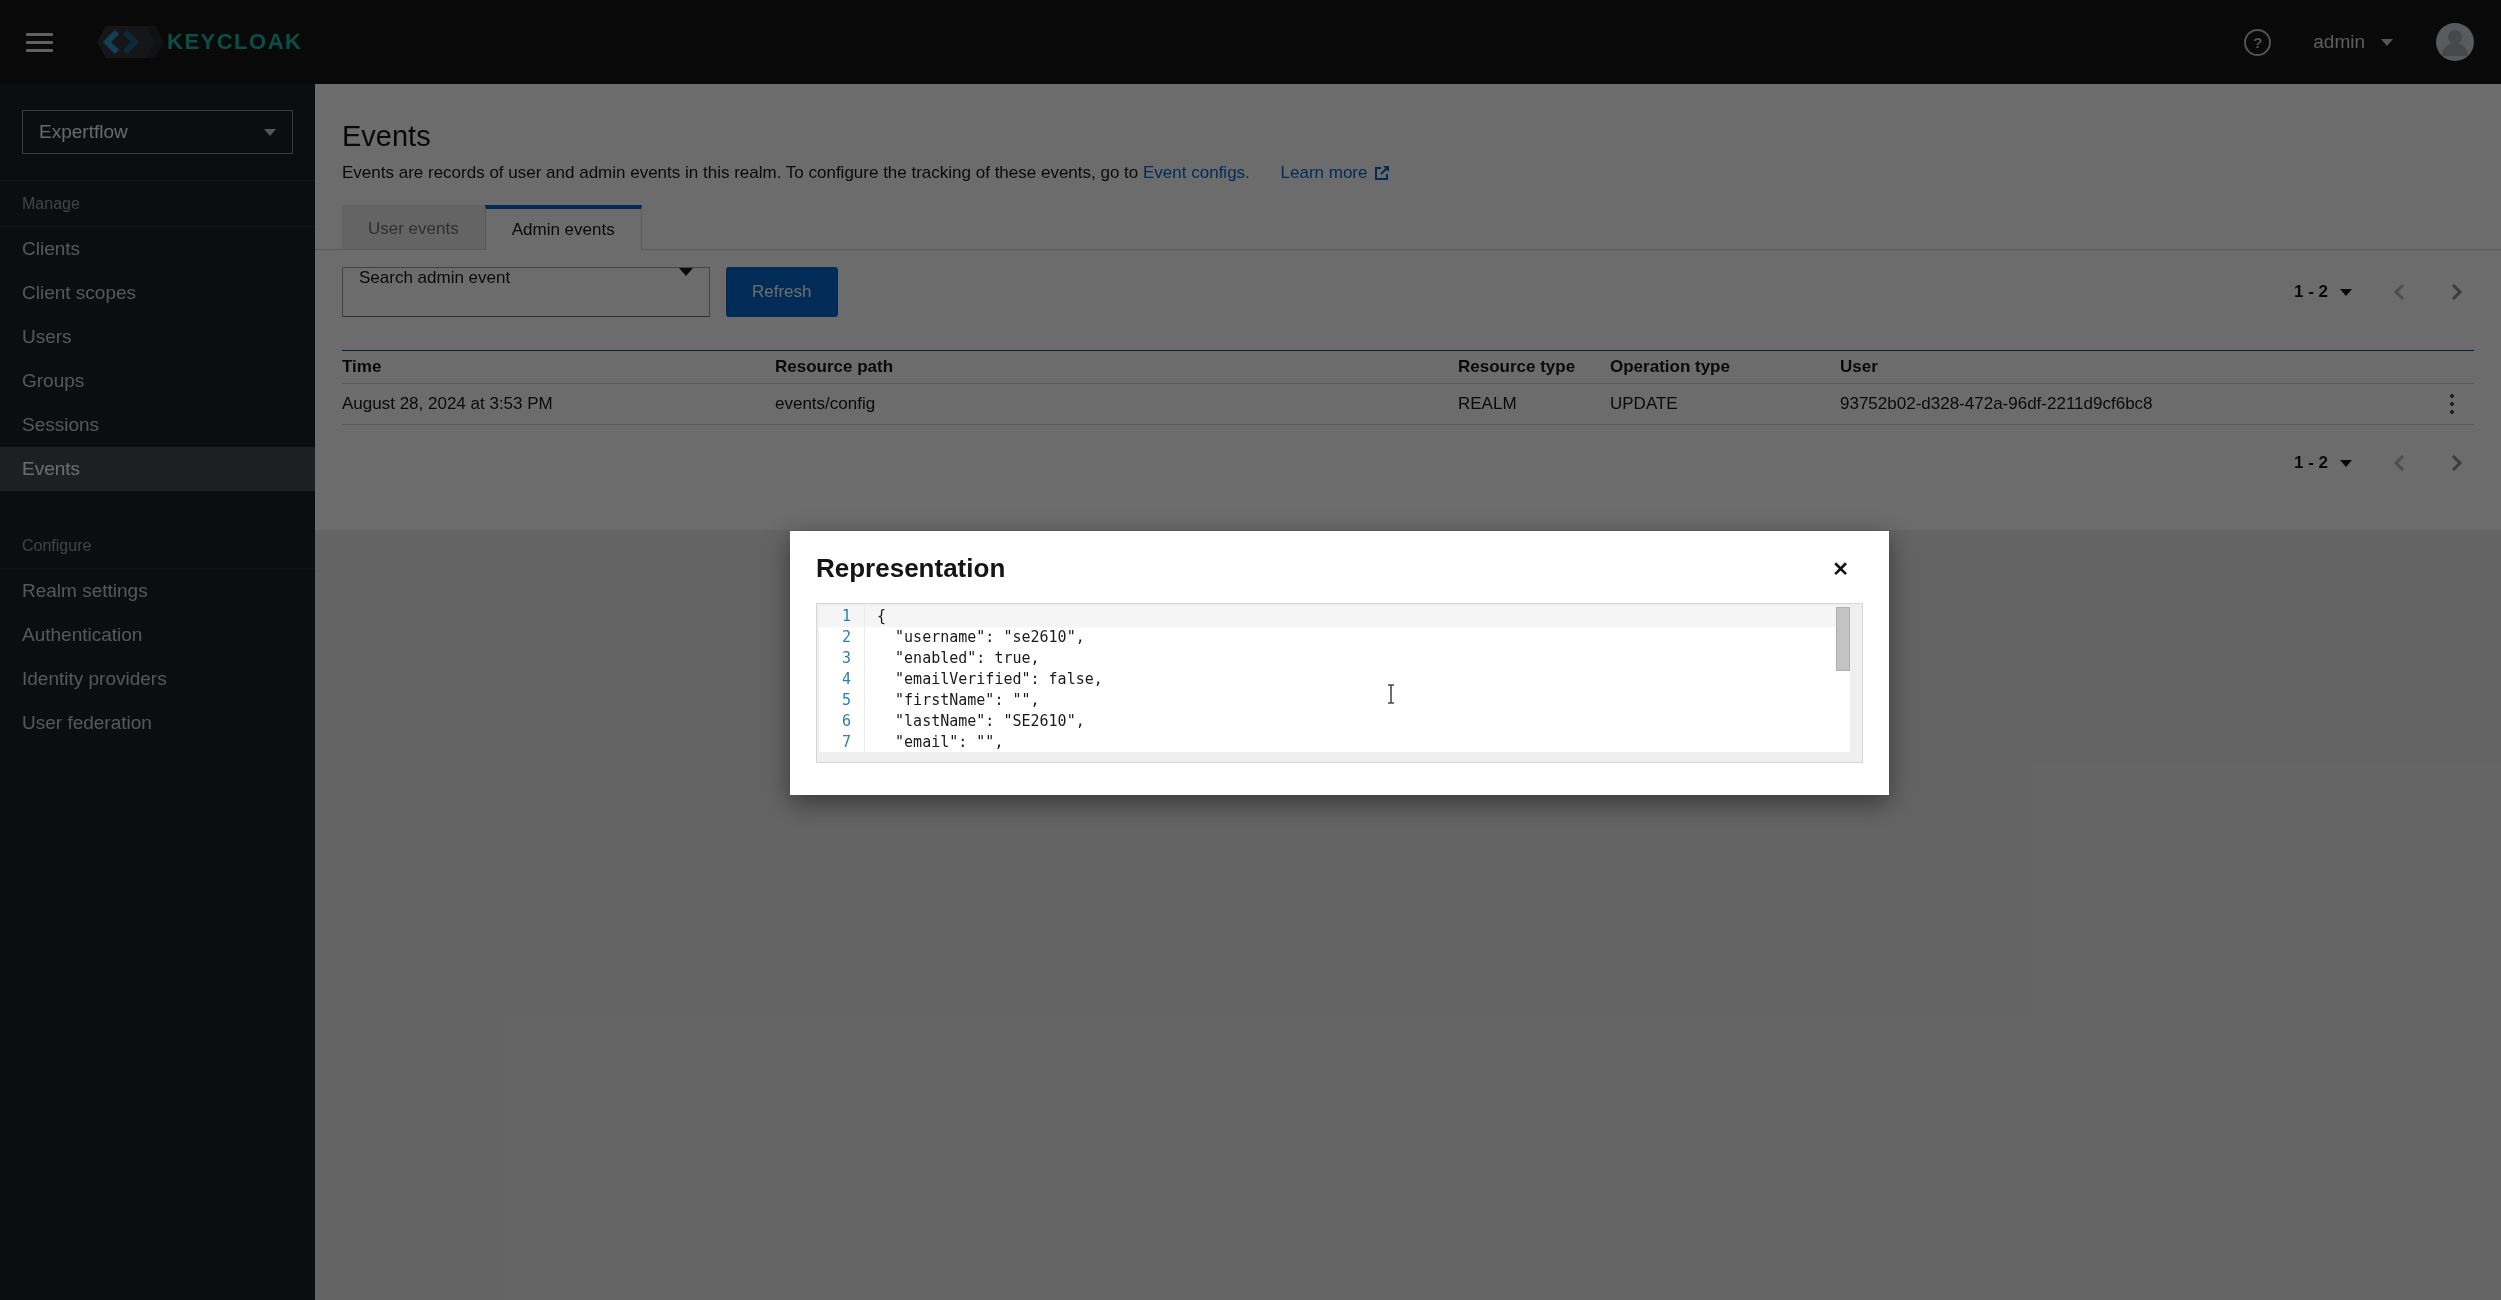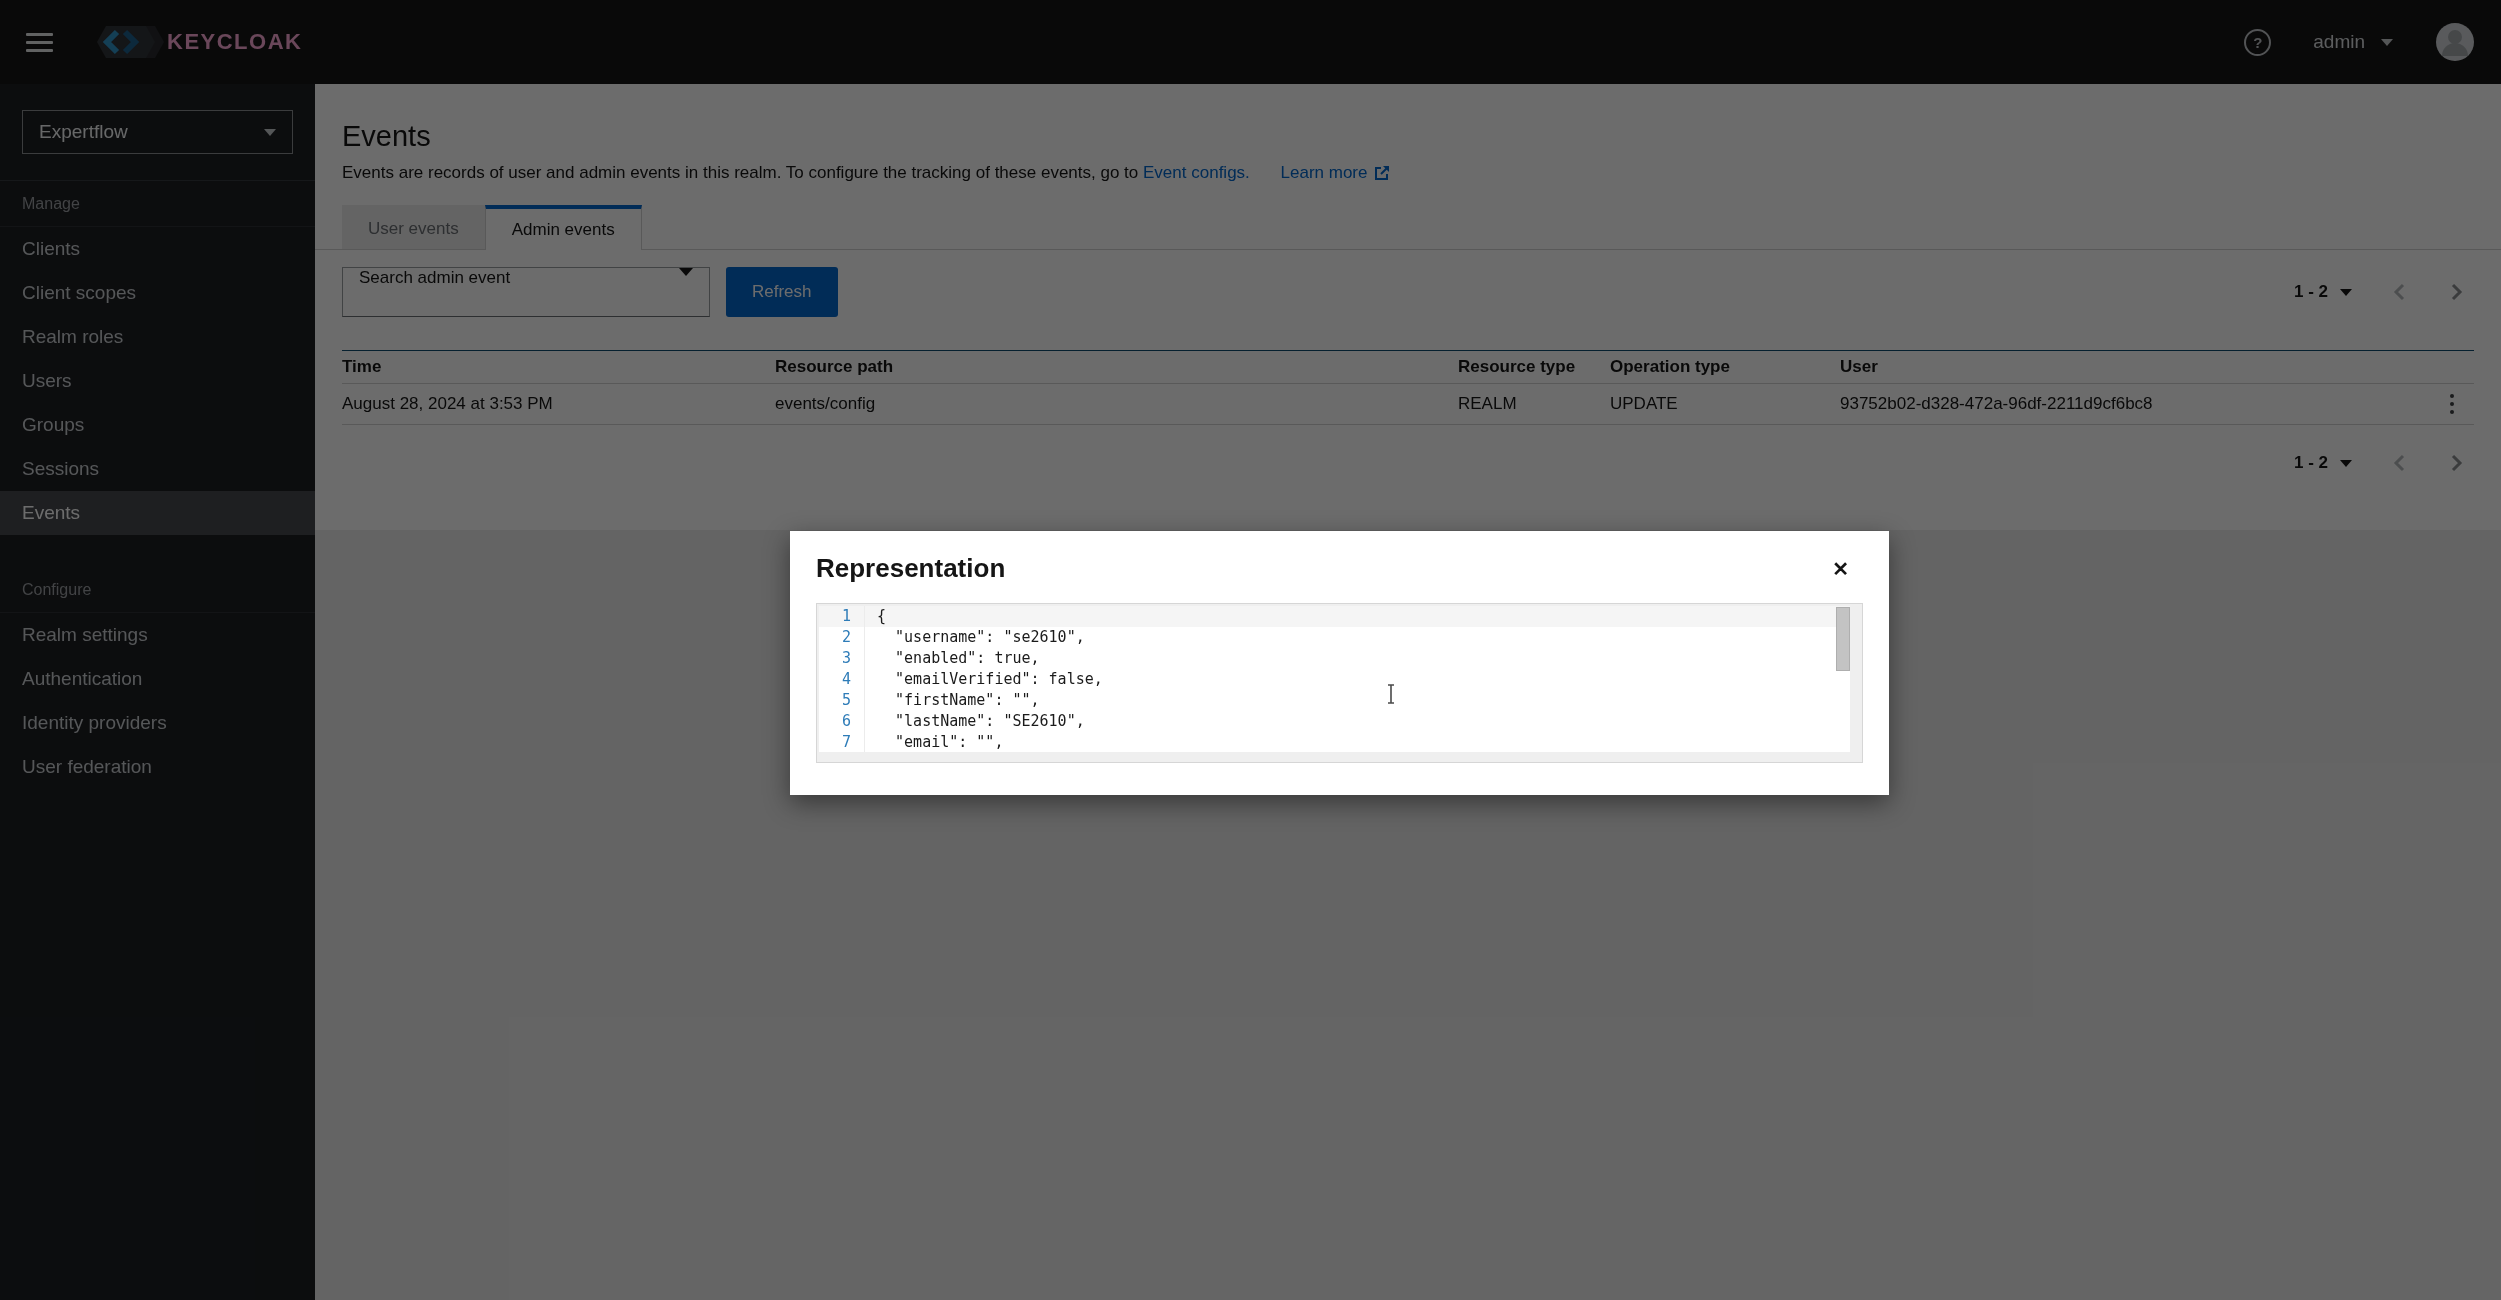--- a/index.html
+++ b/index.html
@@ -9,21 +9,21 @@
     background:#ededed; position:relative; overflow:hidden; color:#151515;
   }
   
   .masthead {
     position:absolute; left:0; top:0; width:2501px; height:84px;
     background:#151515; display:flex; align-items:center; padding:0 26px;
   }
   .burger { width:27px; cursor:pointer; margin-right:36px; }
   .burger span { display:block; width:27px; height:3px; background:#e4e6e8; margin:5px 0; border-radius:1px; }
   .brand { display:flex; align-items:center; gap:2px; }
-  .brand-text { font-size:22px; font-weight:700; letter-spacing:1.5px; color:#f9a8d4; }
+  .brand-text { font-size:22px; font-weight:700; letter-spacing:1.5px; color:#14b8a6; }
   .mast-right { margin-left:auto; display:flex; align-items:center; gap:42px; }
   .help-icon { width:27px; height:27px; border:2px solid #c0c4c8; border-radius:50%;
     color:#c0c4c8; font-size:15px; font-weight:700; display:flex; align-items:center; justify-content:center; cursor:pointer; }
   .user-menu { display:flex; align-items:center; gap:16px; color:#d8dbde; font-size:19px; cursor:pointer; }
   .caret-down { width:0; height:0; border-left:6px solid transparent; border-right:6px solid transparent; border-top:7px solid #c7cacd; display:inline-block; }
   
   .sidebar {
     position:absolute; left:0; top:84px; width:315px; height:1216px;
     background:#1b1d21; color:#c5c8cc;
   }
@@ -139,21 +139,20 @@
 <nav class="sidebar">
   <div class="realm-section">
     <div class="realm-select">
       <span>Expertflow</span>
       <span class="caret-down"></span>
     </div>
   </div>
   <div class="nav-group-title">Manage</div>
   <div class="nav-item">Clients</div>
   <div class="nav-item">Client scopes</div>
-  <div class="nav-item">Realm roles</div>
   <div class="nav-item">Users</div>
   <div class="nav-item">Groups</div>
   <div class="nav-item">Sessions</div>
   <div class="nav-item active">Events</div>
   <div class="nav-group-title cfg">Configure</div>
   <div class="nav-item">Realm settings</div>
   <div class="nav-item">Authentication</div>
   <div class="nav-item">Identity providers</div>
   <div class="nav-item">User federation</div>
 </nav>

